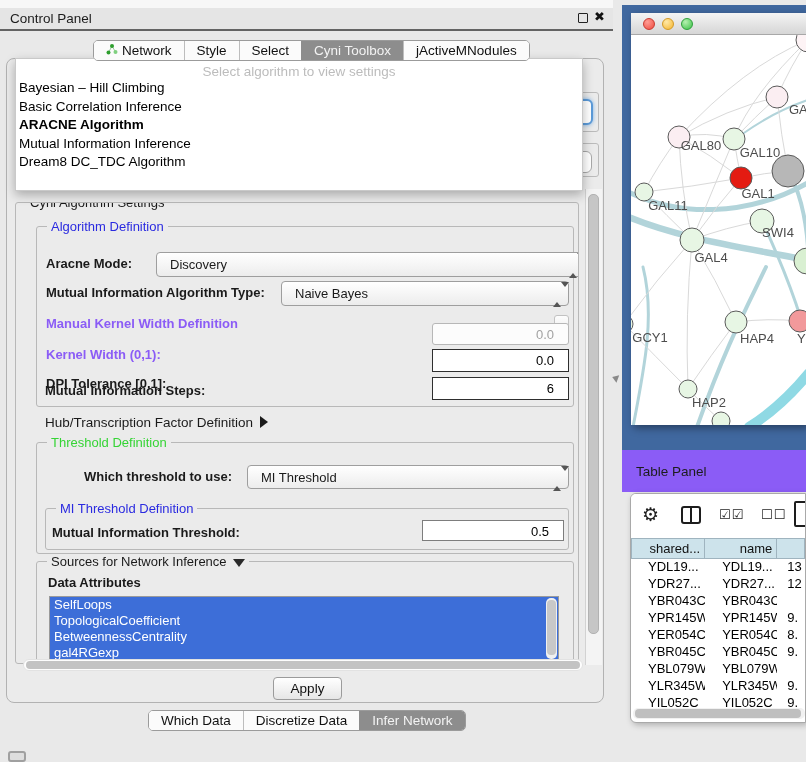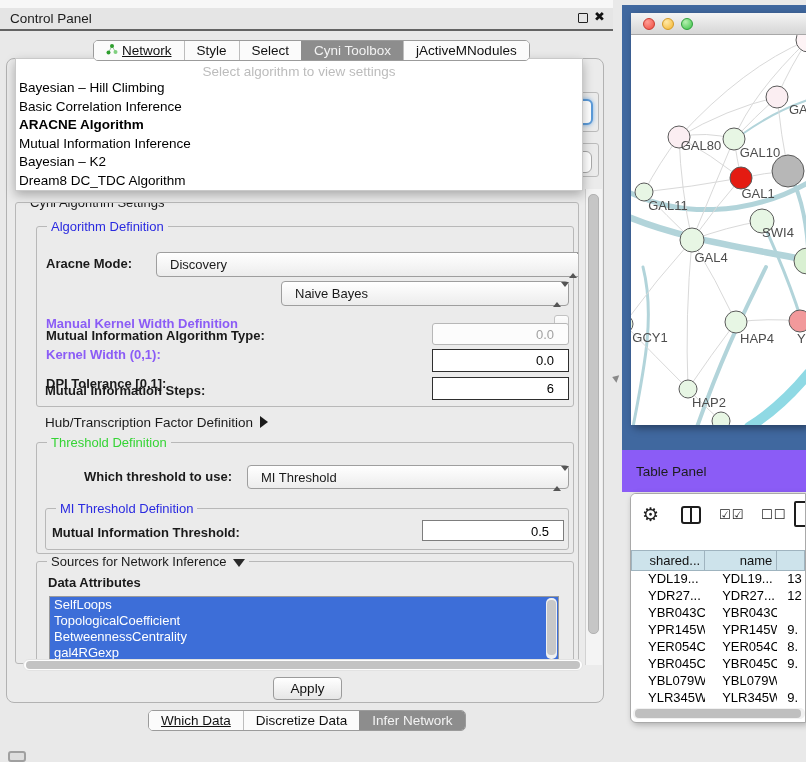--- a/index.html
+++ b/index.html
@@ -15,21 +15,21 @@
     background:#e5e5e5; border-bottom:2px solid #636363; }
   .cp-title { position:absolute; left:10px; top:3px; font-size:13.5px; color:#1c1c1c; }
   .float-icon { position:absolute; left:578px; top:5px; width:10px; height:10px;
     border:1.5px solid #222; border-radius:1px; }
   .close-icon { position:absolute; left:594px; top:1px; font-size:13px; font-weight:bold; color:#111; }
   
   .seg-strip { position:absolute; display:flex; height:21px; border:1px solid #9b9b9b;
     border-radius:5px; overflow:hidden; background:#fbfbfb; z-index:40; }
   .seg { display:flex; align-items:center; gap:4px; padding:0 12px; font-size:13.5px;
     background:#fbfbfb; border-left:1px solid #bdbdbd; white-space:nowrap; color:#111; }
-  .seg:first-child { border-left:none;text-decoration:underline; }
+  .seg:first-child { border-left:none; }
   .seg.sel { background:#8d8d8d; color:#f3f3f3; border-left-color:#8d8d8d; }
   .cp-tabs { left:93px; top:40px; }
   .cp-bottom-tabs { left:148px; top:710px; }
   
   .cp-body { position:absolute; left:6px; top:58px; width:598px; height:645px;
     border:1px solid #b2b2b2; border-radius:8px; background:#ebebeb; overflow:hidden; }
   .frag-box { position:absolute; border:1px solid #bbb; border-radius:3px; background:#ebebeb; }
   .frag-combo-blue { position:absolute; background:#fff; border:2px solid #5b9ad8;
     border-radius:6px; box-shadow:0 0 4px #7db4e8; }
   .frag-combo { position:absolute; background:#fff; border:1px solid #a8a8a8; border-radius:6px; }
@@ -111,21 +111,21 @@
     background:#fff; border:1px solid #a9a9a9; border-radius:6px 0 0 6px;
     box-shadow:2px 2px 6px rgba(0,0,0,.25); overflow:hidden; }
   .tp-toolbar { position:absolute; left:0; top:0; right:0; height:43px; background:#fff; }
   .gear-ic { position:absolute; left:11px; top:9px; font-size:19px; color:#1d1d1d; }
   .cols-ic { position:absolute; left:50px; top:12px; width:20px; height:18px;
     border:2px solid #1d1d1d; border-radius:3px; }
   .cols-ic::after { content:""; position:absolute; left:7px; top:0; bottom:0; width:2px; background:#1d1d1d; }
   .chk-ic { position:absolute; top:13px; font-size:13px; color:#1d1d1d; letter-spacing:1px; }
   .doc-ic { position:absolute; left:163px; top:7px; width:20px; height:26px;
     border:2px solid #1d1d1d; border-radius:2px; background:#fff; }
-  .tp-table { position:absolute; left:0; top:44px; right:0;margin-top:12px; }
+  .tp-table { position:absolute; left:0; top:44px; right:0; }
   .tp-head { display:flex; height:21px; }
   .tp-th { background:#cde3eb; border:1px solid #9fb4bf; border-left:none;
     font-size:13px; text-align:right; padding:2px 4px 0 0; color:#111; }
   .tp-th:first-child { border-left:1px solid #9fb4bf; }
   .tp-row { display:flex; height:17px; }
   .tp-td { font-size:13px; padding-left:17px; white-space:nowrap; overflow:hidden; color:#000; }
   .w1 { width:75px; } .w2 { width:73px; } .w3 { width:28px; }
   .tp-hscroll { position:absolute; left:2px; top:214px; width:172px; height:11px;
     background:#f1f1f1; border-radius:5px; }
   .tp-hscroll .thumb { position:absolute; left:2px; top:1px; width:166px; height:9px;
@@ -179,21 +179,21 @@
     <div class="group" style="left:8px;top:143px;width:564px;height:462px;overflow:hidden;">
       <span class="legend">Cyni Algorithm Settings</span>
 
       <div class="group" style="left:20px;top:23px;width:538px;height:181px;">
         <span class="legend blue">Algorithm Definition</span>
         <span class="lbl" style="left:9px;top:29px;">Aracne Mode:</span>
         <div class="combo" style="left:119px;top:25px;width:429px;">
           <span class="val">Discovery</span>
           <span class="stepper"><span class="up"></span><span class="dn"></span></span>
         </div>
-        <span class="lbl" style="left:9px;top:58px;margin-top:43px;">Mutual Information Algorithm Type:</span>
+        <span class="lbl" style="left:9px;top:58px;">Mutual Information Algorithm Type:</span>
         <div class="combo" style="left:244px;top:54px;width:288px;">
           <span class="val">Naive Bayes</span>
           <span class="stepper"><span class="up"></span><span class="dn"></span></span>
         </div>
         <span class="lbl dis" style="left:9px;top:89px;">Manual Kernel Width Definition</span>
         <div class="checkbox" style="left:517px;top:88px;"></div>
         <span class="lbl dis" style="left:9px;top:120px;">Kernel Width (0,1):</span>
         <div class="field dis" style="left:395px;top:96px;width:137px;height:22px;">0.0</div>
 
         <span class="lbl" style="left:9px;top:149px;">DPI Tolerance [0,1]:</span>
@@ -258,21 +258,20 @@
       </div>
     </div>
 
   <div class="dd-overlay">
     <div class="dd-placeholder">Select algorithm to view settings</div>
     <div id="dd-options">
         <div class="dd-opt">Bayesian – Hill Climbing</div>
         <div class="dd-opt">Basic Correlation Inference</div>
         <div class="dd-opt bold">ARACNE Algorithm</div>
         <div class="dd-opt">Mutual Information Inference</div>
-        <div class="dd-opt">Bayesian – K2</div>
         <div class="dd-opt">Dream8 DC_TDC Algorithm</div>
       </div>
   </div>
 
   <div class="collapse-arrow"></div>
 
   <div class="net-frame">
     <div class="net-inner">
       <div class="net-titlebar">
         <span class="light red"></span>

